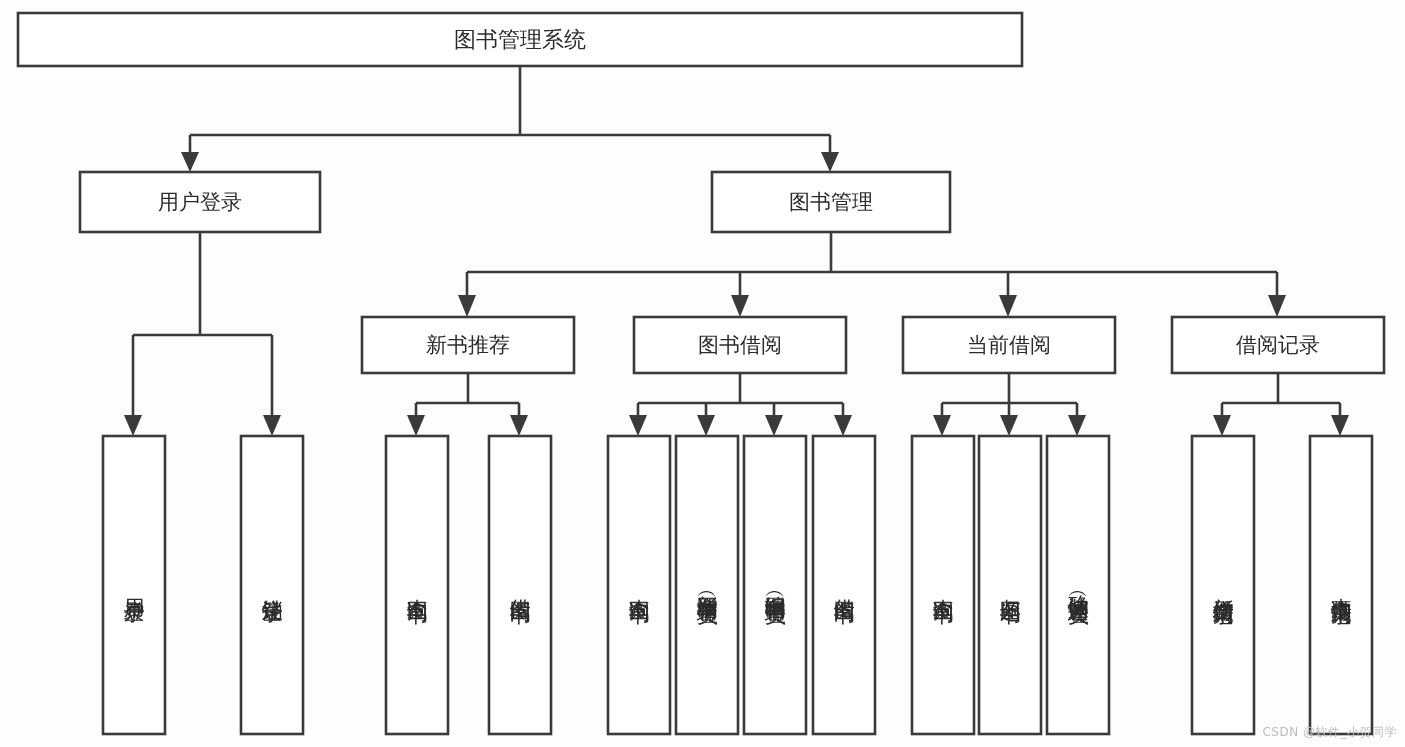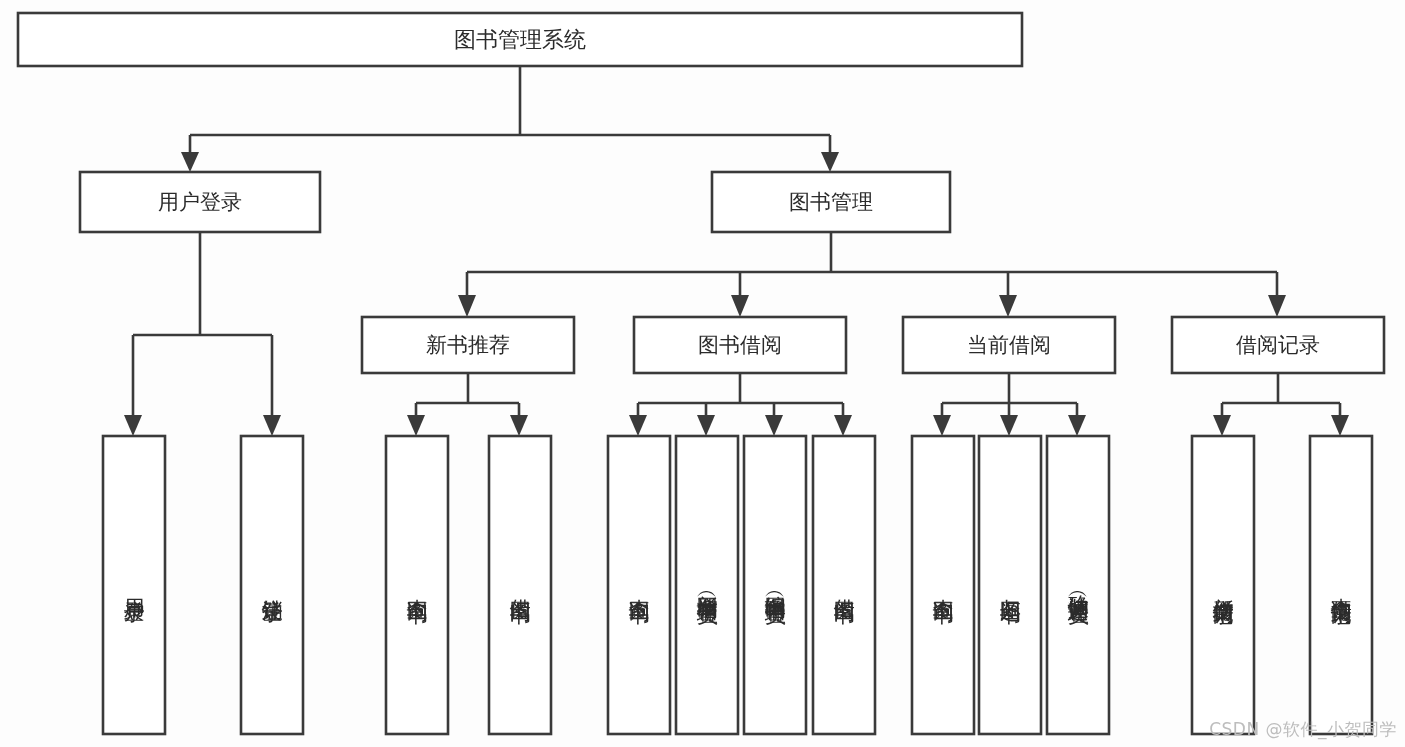--- a/index.html
+++ b/index.html
@@ -72,21 +72,21 @@
     line-height: 1.06;
     letter-spacing: 1.5px;
     color: #2b2b2b;
     white-space: nowrap;
   }
   .watermark {
     position: absolute;
     right: 8px;
     bottom: 6px;
     font-family: "DejaVu Sans", "Liberation Sans", sans-serif;
-    font-size: 17px;
+    font-size: 12px;
     color: #bdbdbd;
     letter-spacing: 0.5px;
     white-space: nowrap;
   }
 </style>
 </head>
 <body>
 
 <div id="diagram-root">
 

